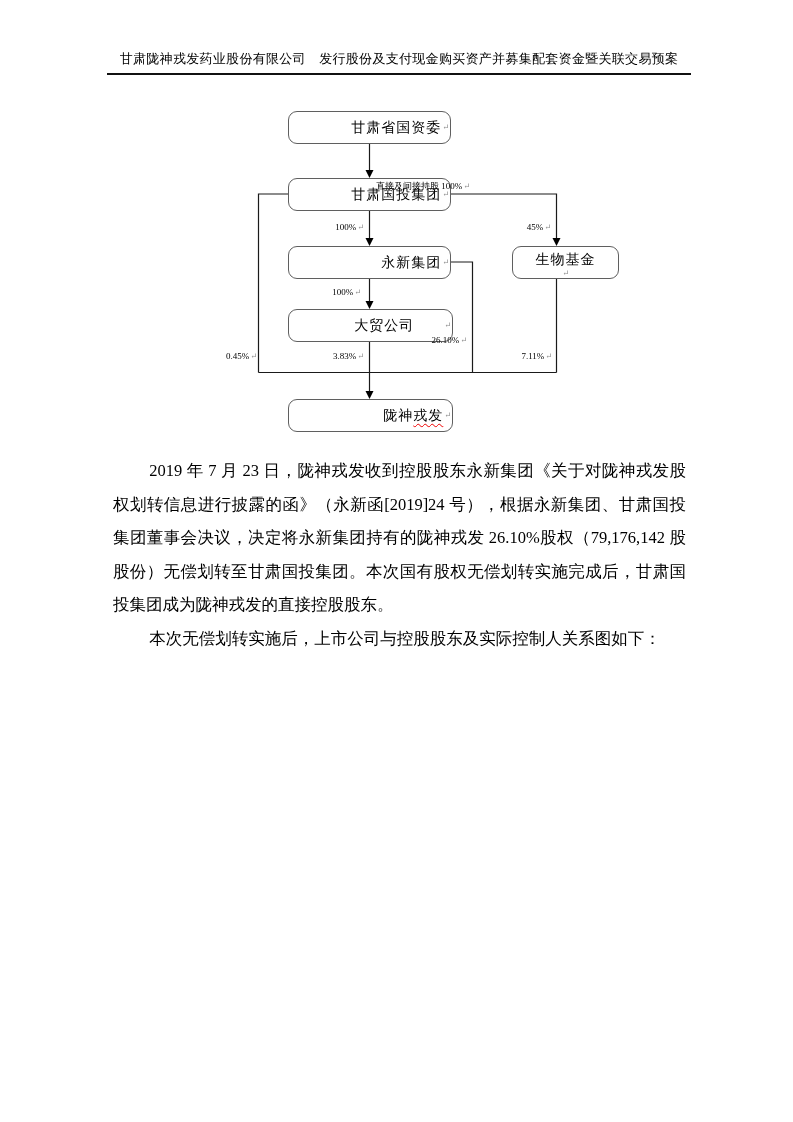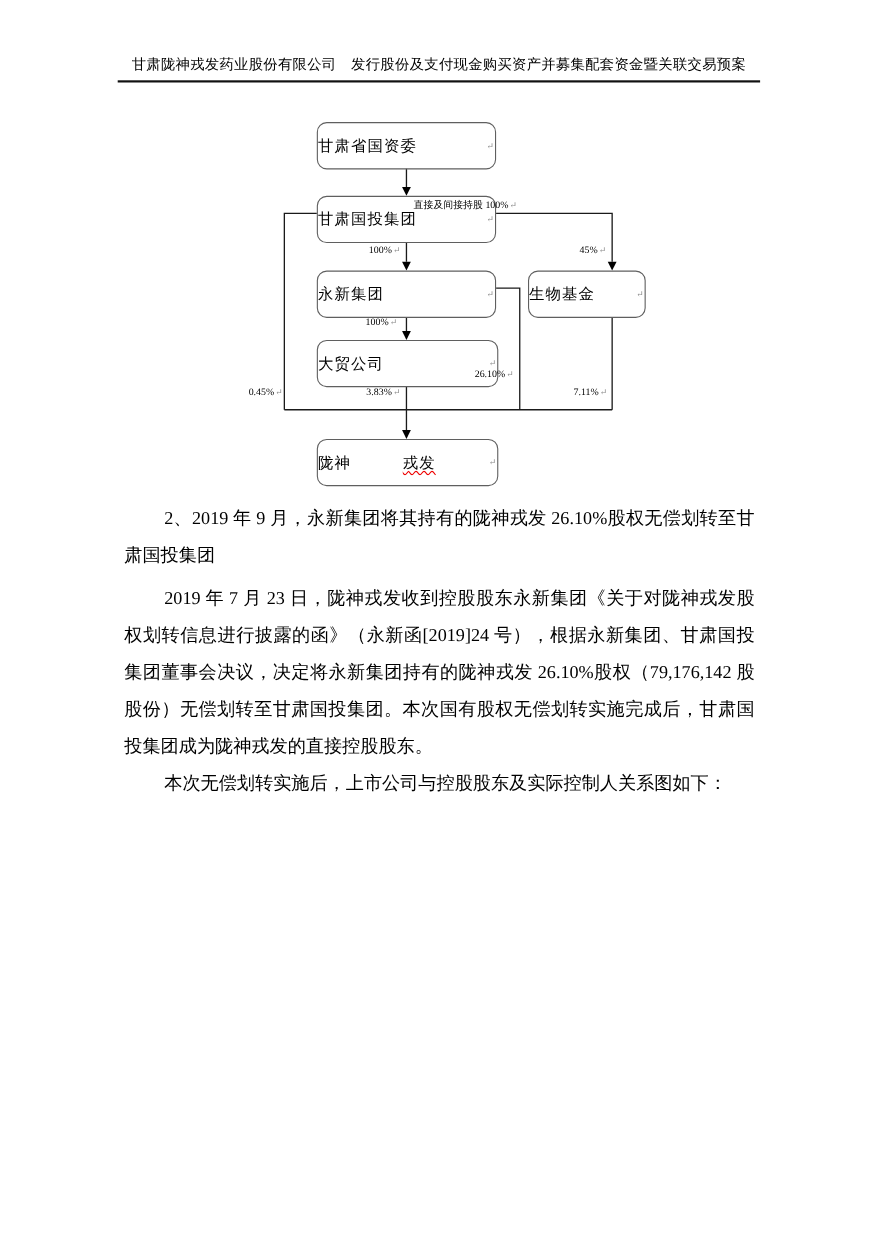--- a/index.html
+++ b/index.html
@@ -7,23 +7,23 @@
         font-family:"Liberation Serif","DejaVu Serif",serif;color:#000;border-radius:12px;}
 
   
   .header{position:absolute;left:107px;top:50px;width:584px;text-align:center;
           font-size:13px;letter-spacing:.3px;padding-bottom:5px;border-bottom:2px solid #111;
           white-space:nowrap;}
 
   
   .diagram{position:absolute;left:0;top:0;width:793px;height:448px;}
   .diagram svg{position:absolute;left:0;top:0;}
-  .obox{position:absolute;box-sizing:border-box;height:43px;background:#fff;
+  .obox{position:absolute;box-sizing:border-box;height:33px;background:#fff;
         border:1.2px solid #5f5f5f;border-radius:9px;display:flex;align-items:center;
-        justify-content:space-between;font-size:14px;letter-spacing:1px;white-space:nowrap;}
+        justify-content:flex-end;font-size:14px;letter-spacing:1px;white-space:nowrap;}
   .elabel{position:absolute;font-size:9px;line-height:11px;white-space:nowrap;}
   .r{text-align:right;width:60px;}
   .pmark{color:#8a8a8a;font-size:8px;margin-left:1px;}
   .wavy{text-decoration-line:underline;text-decoration-style:wavy;
         text-decoration-color:#e00;text-decoration-thickness:1px;text-underline-offset:3px;}
 
   
   .content{position:absolute;left:113px;top:454px;width:573px;font-size:16.5px;
            line-height:33.6px;text-align:justify;}
   .content p{margin:0;text-indent:2.2em;}
@@ -68,25 +68,25 @@
         <span class="pmark">↵</span>
     </div>
     <div class="obox" style="left:288px;top:178px;width:163px;">
       <span>甘肃国投集团</span>
         <span class="pmark">↵</span>
     </div>
     <div class="obox" style="left:288px;top:246px;width:163px;">
       <span>永新集团</span>
         <span class="pmark">↵</span>
     </div>
-    <div class="obox" style="left:480px;top:246px;width:107px;">
+    <div class="obox" style="left:512px;top:246px;width:107px;flex-direction:column;">
       <span>生物基金</span>
         <span class="pmark">↵</span>
     </div>
-    <div class="obox" style="left:288px;top:309px;width:165px;">
+    <div class="obox" style="left:288px;top:309px;width:165px;gap:29px;">
       <span>大贸公司</span>
         <span class="pmark">↵</span>
     </div>
     <div class="obox" style="left:288px;top:399px;width:165px;">
       <span>陇神</span>
         <span class="wavy">戎发</span>
         <span class="pmark">↵</span>
     </div>
 
     <div class="elabel" style="left:376px;top:152px;margin-top:29px;">
@@ -109,19 +109,18 @@
     </div>
     <div class="elabel r" style="left:407px;top:335px;">
       <span>26.10%</span><span class="pmark">↵</span>
     </div>
     <div class="elabel r" style="left:492px;top:351px;">
       <span>7.11%</span><span class="pmark">↵</span>
     </div>
   </div>
 
   <div class="content">
-    <p class="first">2、2019 年 9 月，永新集团将其持有的陇神戎发 26.10%股权无偿划转至甘肃国投集团</p>
     <p>2019 年 7 月 23 日，陇神戎发收到控股股东永新集团《关于对陇神戎发股权划转信息进行披露的函》（永新函[2019]24 号），根据永新集团、甘肃国投集团董事会决议，决定将永新集团持有的陇神戎发 26.10%股权（79,176,142 股股份）无偿划转至甘肃国投集团。本次国有股权无偿划转实施完成后，甘肃国投集团成为陇神戎发的直接控股股东。</p>
     <p>本次无偿划转实施后，上市公司与控股股东及实际控制人关系图如下：</p>
   </div>
 
 
 </div>
 
 </body></html>

